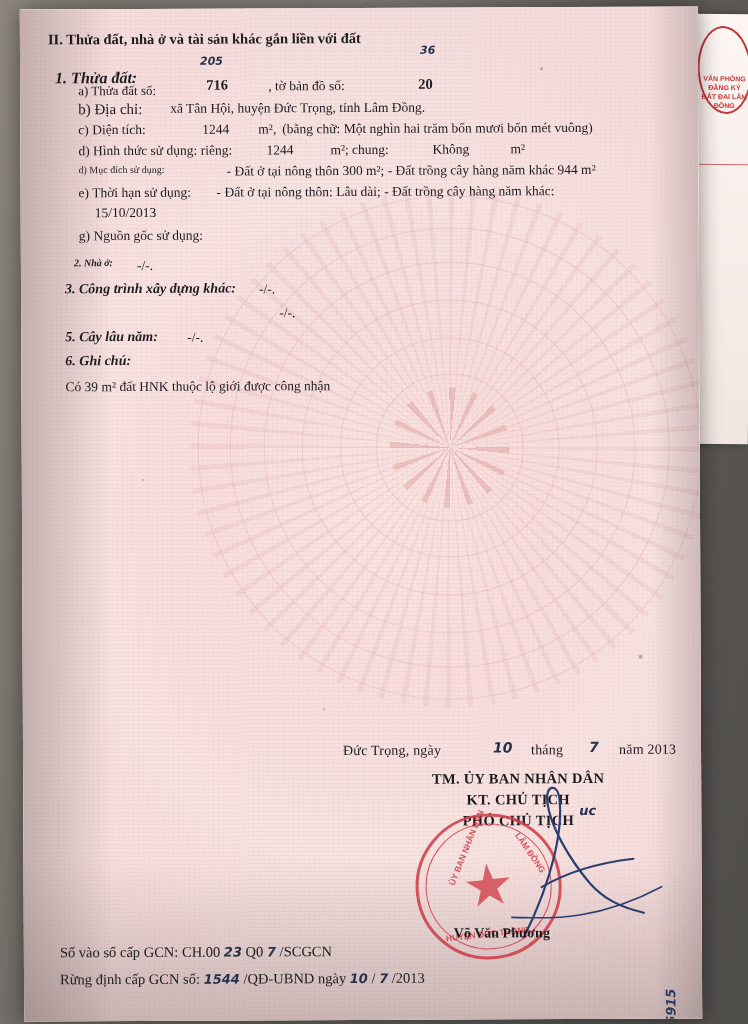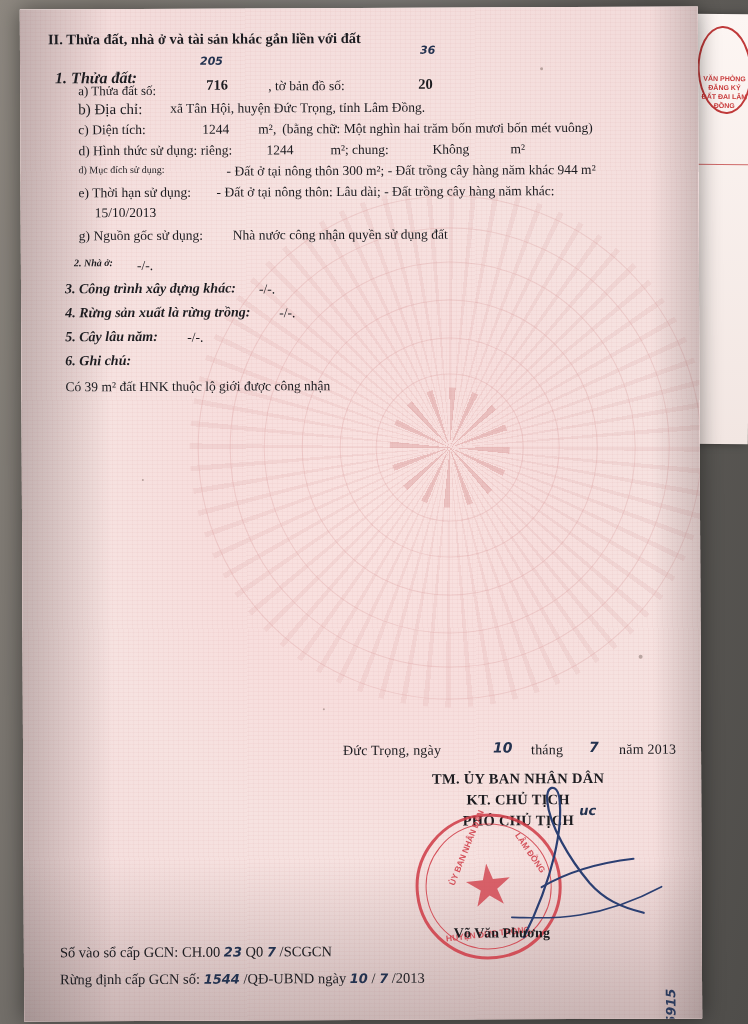--- a/index.html
+++ b/index.html
@@ -197,29 +197,27 @@
       <div class="t" style="left:490px;top:134px;font-size:13.5px;">m²</div>
 
       <div class="t" style="left:58px;top:155px;font-size:10px;">d) Mục đích sử dụng:</div>
       <div class="t" style="left:206px;top:155px;font-size:13.5px;">- Đất ở tại nông thôn 300 m²; - Đất trồng cây hàng năm khác 944 m²</div>
 
       <div class="t" style="left:58px;top:176px;font-size:13.5px;">e) Thời hạn sử dụng:</div>
       <div class="t" style="left:196px;top:176px;font-size:13.5px;">- Đất ở tại nông thôn: Lâu dài; - Đất trồng cây hàng năm khác:</div>
       <div class="t" style="left:74px;top:196px;font-size:13.5px;">15/10/2013</div>
 
       <div class="t" style="left:58px;top:219px;font-size:13.5px;">g) Nguồn gốc sử dụng:</div>
-      <div class="t" style="left:212px;top:219px;font-size:13.5px;">Nhà nước công nhận quyền sử dụng đất</div>
 
       <div class="t it bold" style="left:53px;top:248px;font-size:10px;">2. Nhà ở:</div>
       <div class="t" style="left:116px;top:249px;font-size:13.5px;">-/-.</div>
 
       <div class="t it bold" style="left:44px;top:272px;font-size:14px;">3. Công trình xây dựng khác:</div>
       <div class="t" style="left:238px;top:273px;font-size:13.5px;">-/-.</div>
 
-      <div class="t it bold" style="left:44px;top:296px;font-size:14px;">4. Rừng sản xuất là rừng trồng:</div>
       <div class="t" style="left:258px;top:297px;font-size:13.5px;">-/-.</div>
 
       <div class="t it bold" style="left:44px;top:320px;font-size:14px;">5. Cây lâu năm:</div>
       <div class="t" style="left:166px;top:321px;font-size:13.5px;">-/-.</div>
 
       <div class="t it bold" style="left:44px;top:344px;font-size:14px;">6. Ghi chú:</div>
       <div class="t" style="left:44px;top:370px;font-size:13.5px;">Có 39 m² đất HNK thuộc lộ giới được công nhận</div>
 
       <div class="sigblock">
         <div style="position:relative;height:22px;">

